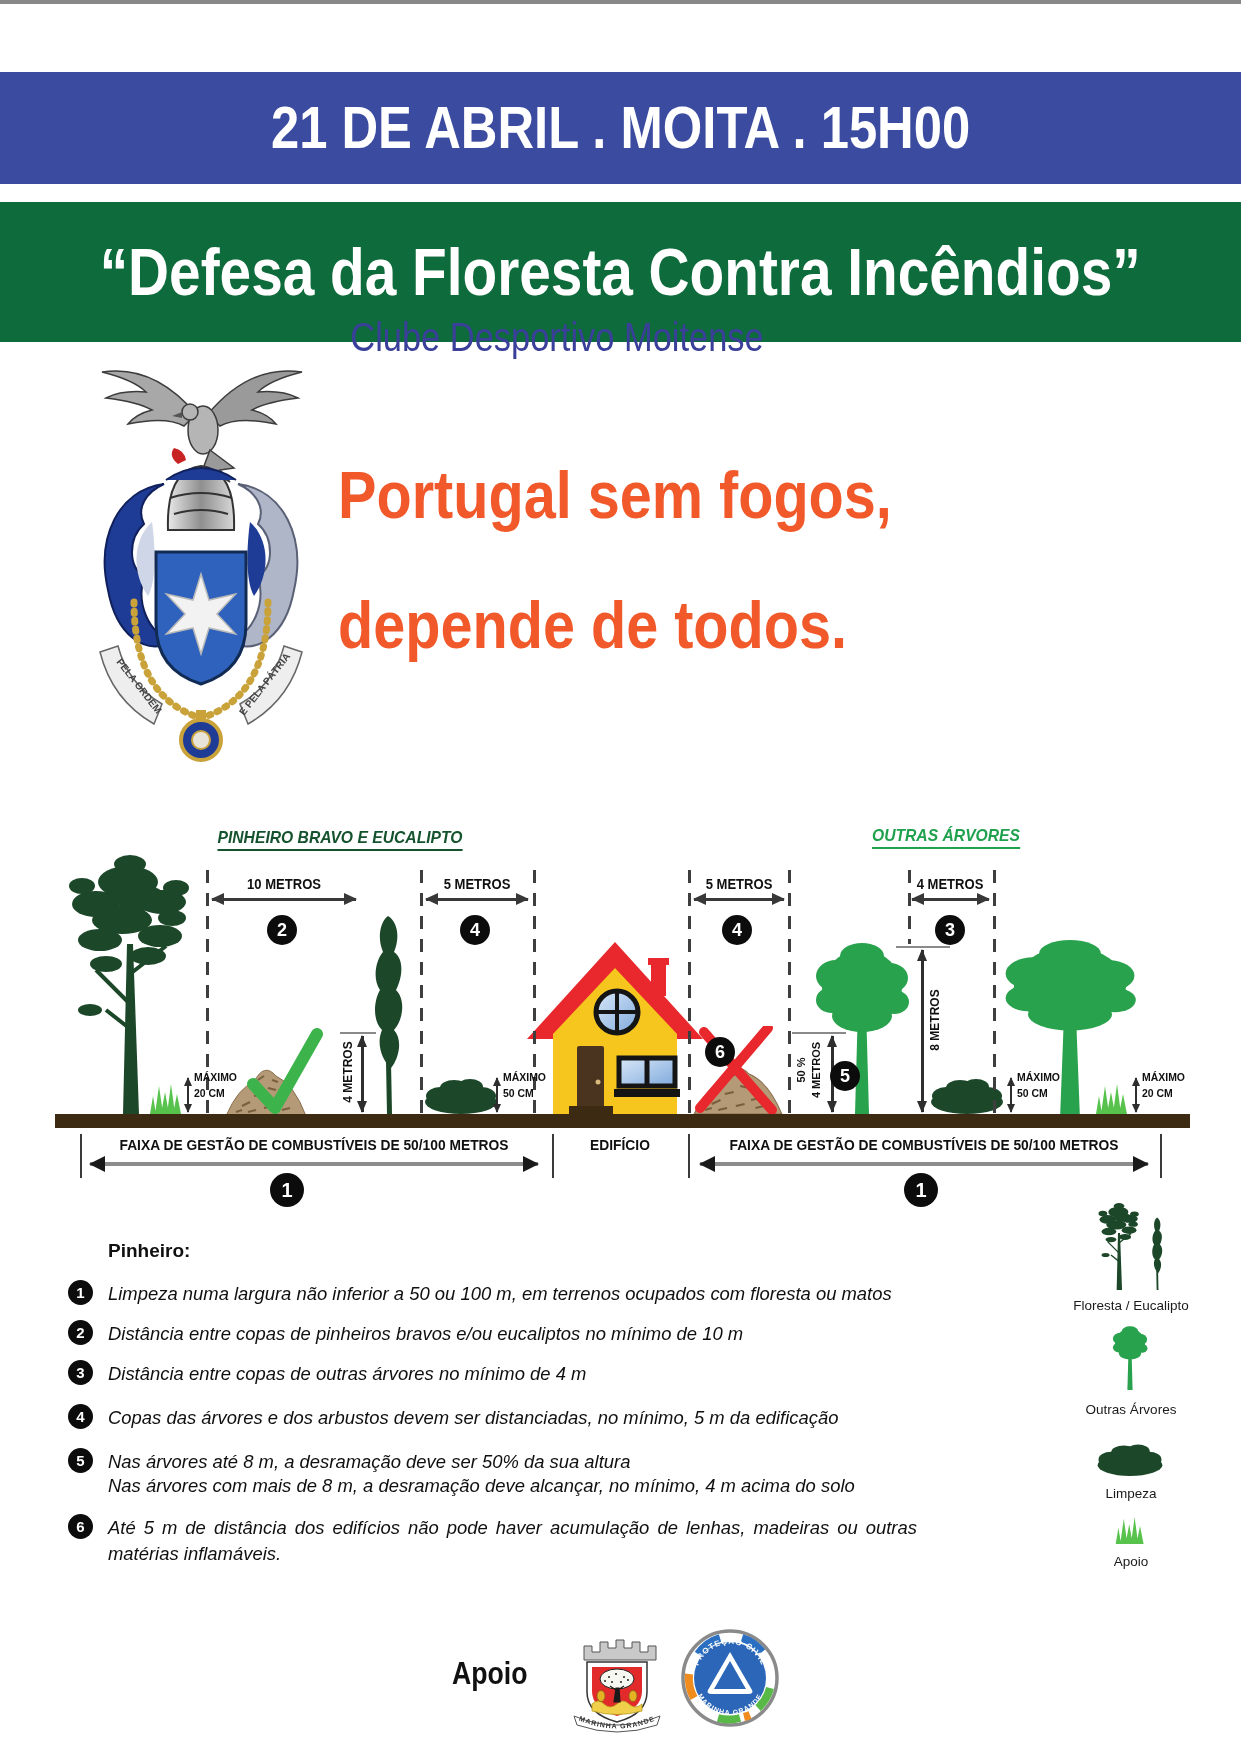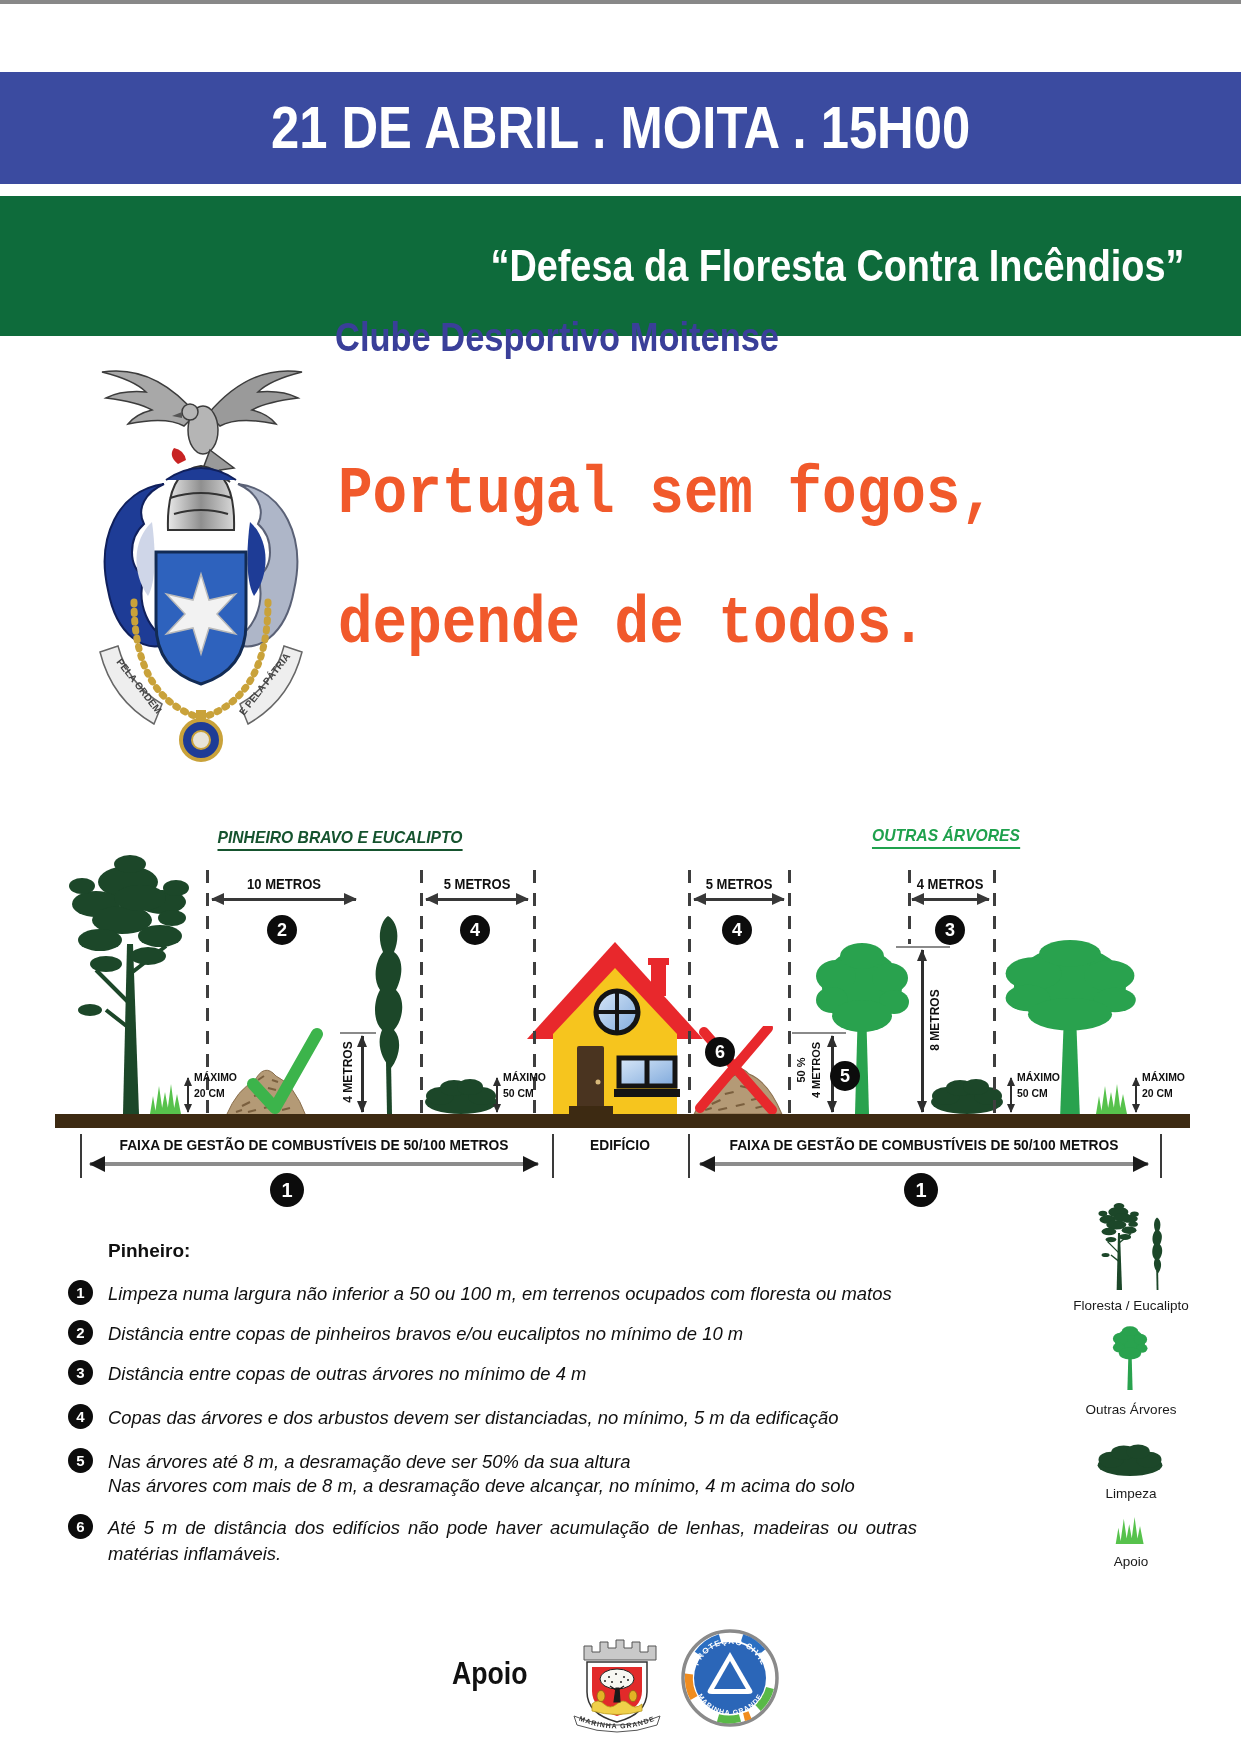--- a/index.html
+++ b/index.html
@@ -3,24 +3,24 @@
 <meta charset="utf-8">
 <style>
   html,body{margin:0;padding:0;background:#888;}
   #page{position:relative;width:1241px;height:1755px;background:#ffffff;margin:4px auto;
         font-family:"Liberation Sans",sans-serif;overflow:hidden;}
   .abs{position:absolute;}
   .cond{display:inline-block;transform:scaleX(0.86);transform-origin:center;}
   .condL{display:inline-block;transform:scaleX(0.86);transform-origin:left center;}
   .bar{position:absolute;left:0;width:1241px;display:flex;align-items:center;justify-content:center;color:#fff;font-weight:bold;}
   .bar.blue{top:68px;height:112px;background:#3b4ba0;font-size:59px;}
-  .bar.green{top:192px;height:140px;background:#0e6b3b;font-size:44px;justify-content:flex-end;}
-  .subtitle{position:absolute;top:310px;left:557px;transform:translateX(-50%);color:#3a3f99;font-size:41px;font-weight:bold;white-space:nowrap;}
+  .bar.green{top:198px;height:140px;background:#0e6b3b;font-size:66px;}
+  .subtitle{position:absolute;top:310px;left:557px;transform:translateX(-50%);color:#3a3f99;font-size:41px;font-weight:normal;white-space:nowrap;}
   .subtitle .cond{transform:scaleX(0.84);}
-  .slogan{position:absolute;left:338px;color:#f1592b;font-size:67px;font-weight:bold;white-space:nowrap;font-family:Liberation Mono, monospace;}
+  .slogan{position:absolute;left:338px;color:#f1592b;font-size:67px;font-weight:bold;white-space:nowrap;}
   .dhdr{position:absolute;font-size:16.5px;font-weight:bold;font-style:italic;white-space:nowrap;transform:translateX(-50%) scaleX(0.95);border-bottom:2px solid;padding-bottom:2px;}
   .mk{position:absolute;background:#0c0c0c;color:#fff;border-radius:50%;display:flex;align-items:center;justify-content:center;font-weight:bold;}
   .dashv{position:absolute;width:3px;background:repeating-linear-gradient(to bottom,#3e3e3e 0 13px,transparent 13px 23px);}
   .harr{position:absolute;height:0;border-top:3px solid #383838;}
   .harr:before{content:"";position:absolute;left:-1px;top:-8px;width:0;height:0;border-top:6.5px solid transparent;border-bottom:6.5px solid transparent;border-right:13px solid #383838;}
   .harr:after{content:"";position:absolute;right:-1px;top:-8px;width:0;height:0;border-top:6.5px solid transparent;border-bottom:6.5px solid transparent;border-left:13px solid #383838;}
   .varr{position:absolute;width:0;border-left:3px solid #2e2e2e;}
   .varr:before{content:"";position:absolute;top:-1px;left:-7px;width:0;height:0;border-left:5.5px solid transparent;border-right:5.5px solid transparent;border-bottom:12px solid #2e2e2e;}
   .varr:after{content:"";position:absolute;bottom:-1px;left:-7px;width:0;height:0;border-left:5.5px solid transparent;border-right:5.5px solid transparent;border-top:12px solid #2e2e2e;}
   .varr.sm{border-left-width:2px;}

